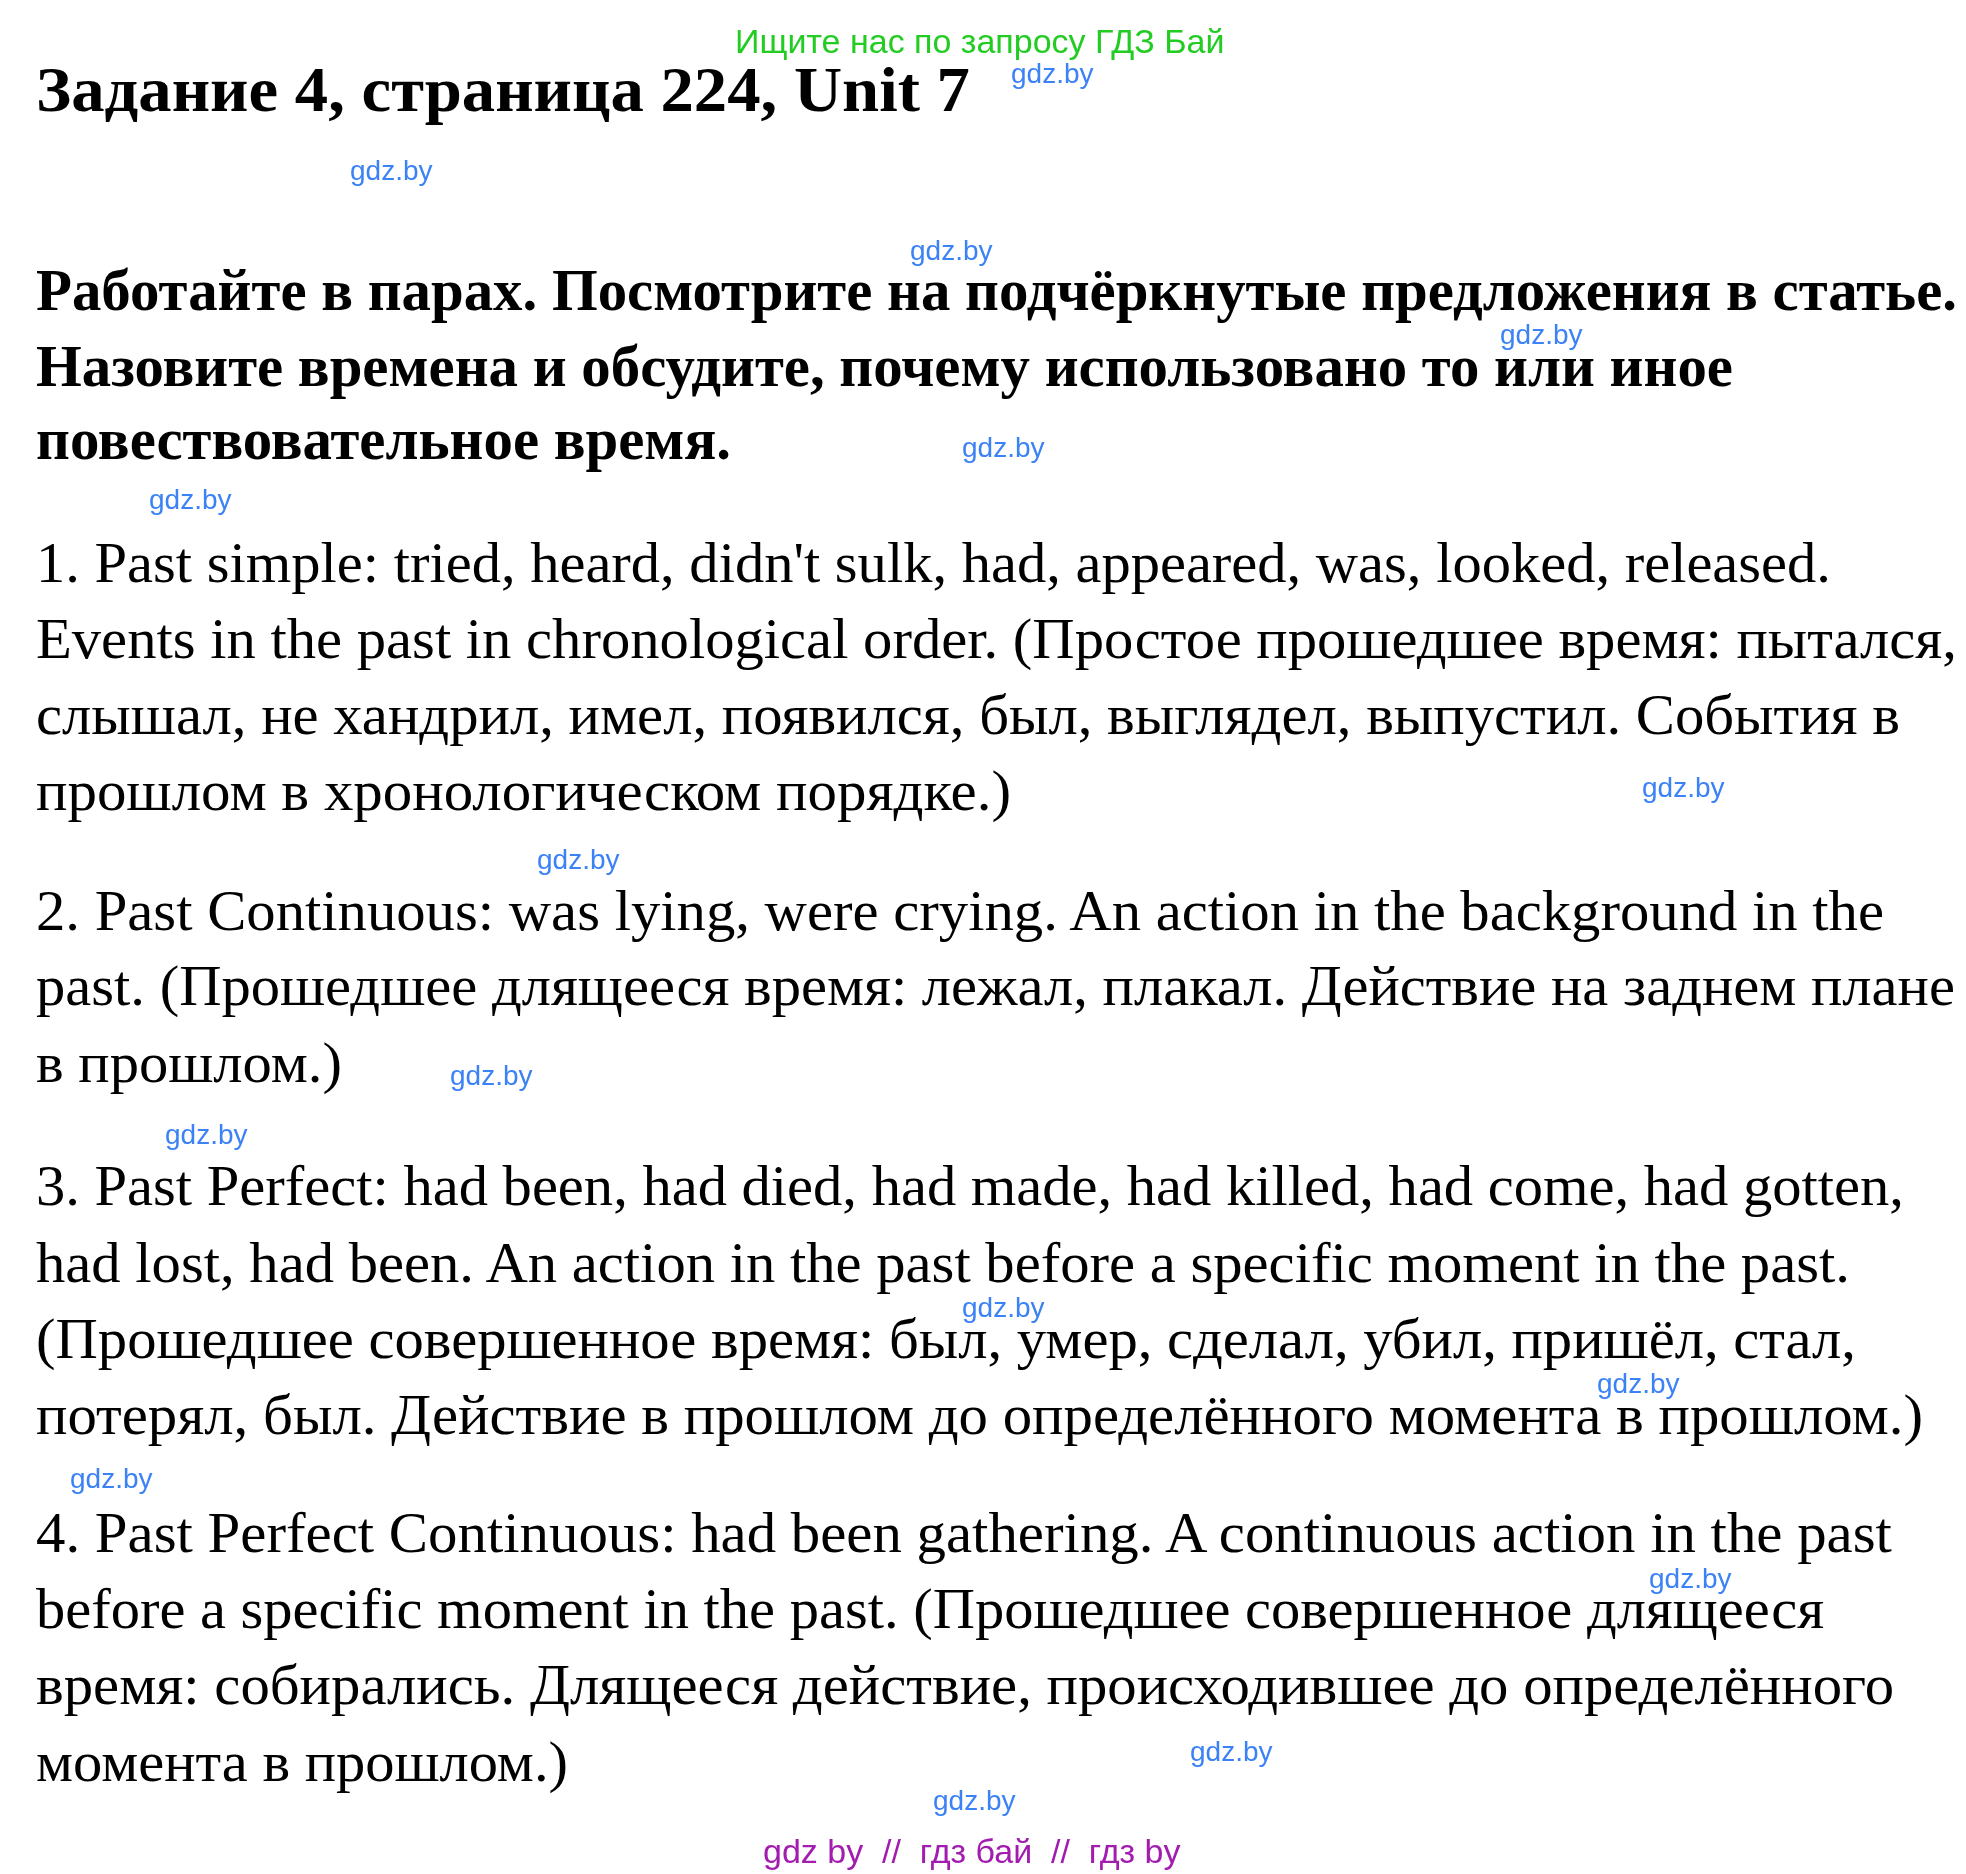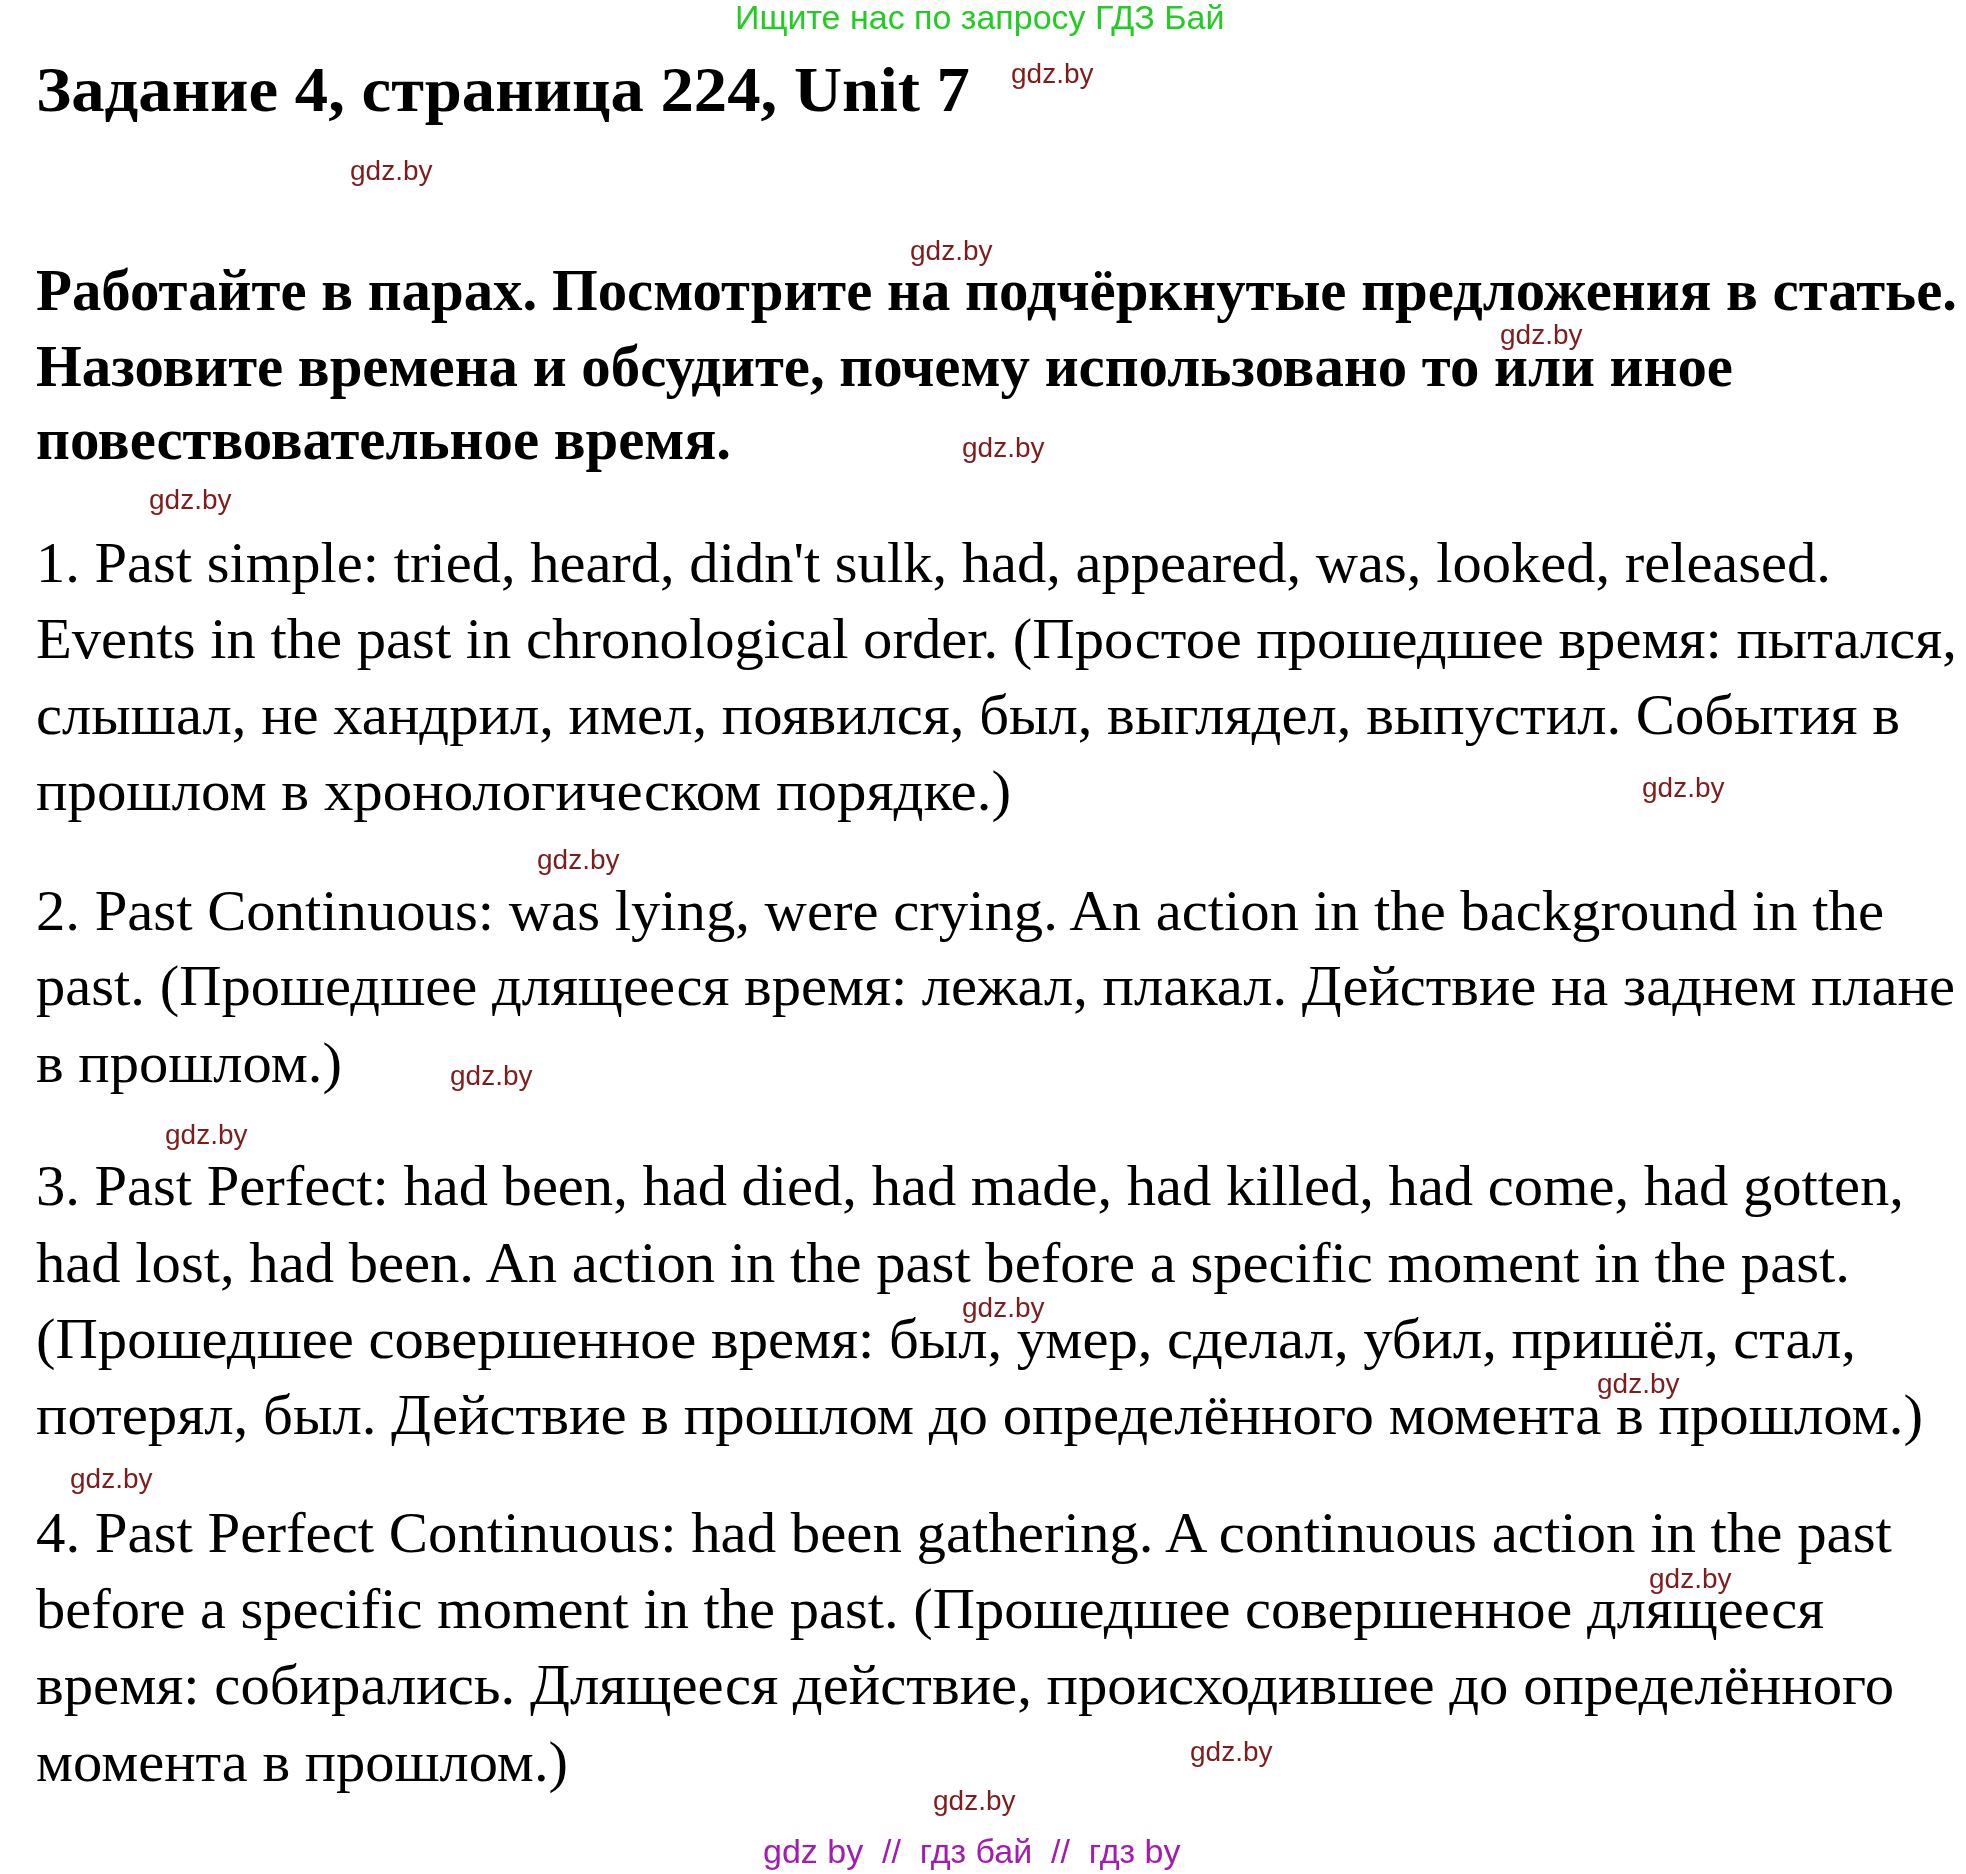--- a/index.html
+++ b/index.html
@@ -1,22 +1,22 @@
 <!DOCTYPE html>
 <html><head>
 <meta charset="utf-8">
 <style>
   html, body { margin: 0; padding: 0; background: #ffffff; }
   body { width: 1966px; height: 1875px; position: relative; overflow: hidden; }
   .abs { position: absolute; white-space: nowrap; line-height: 1; }
-  .promo { font-family: "Liberation Sans", sans-serif; font-size: 34px; color: #22cc22; }
+  .promo { font-family: "Liberation Sans", sans-serif; font-size: 34px; color: #22cc22; margin-top: 24px; }
   .title { font-family: "Liberation Serif", serif; font-weight: bold; font-size: 64px; color: #000; }
   .instr { font-family: "Liberation Serif", serif; font-weight: bold; font-size: 60px; color: #000; }
   .body-line { font-family: "Liberation Serif", serif; font-size: 57px; color: #000; }
-  .wm { font-family: "Liberation Sans", sans-serif; font-size: 28px; color: #7f1d1d; }
+  .wm { font-family: "Liberation Sans", sans-serif; font-size: 28px; color: #3b82f6; }
   .footer { font-family: "Liberation Sans", sans-serif; font-size: 34px; color: #a21caf; }
   .fit { transform-origin: 0 0; }
 </style>
 </head>
 <body>
 
 <div class="abs promo" style="left:735px; top:0px;">Ищите нас по запросу ГДЗ Бай</div>
 
 <div class="abs title fit" style="left: 36px; top: 58px; transform: scaleX(1.0423);">Задание 4, страница 224, Unit 7</div>
 

